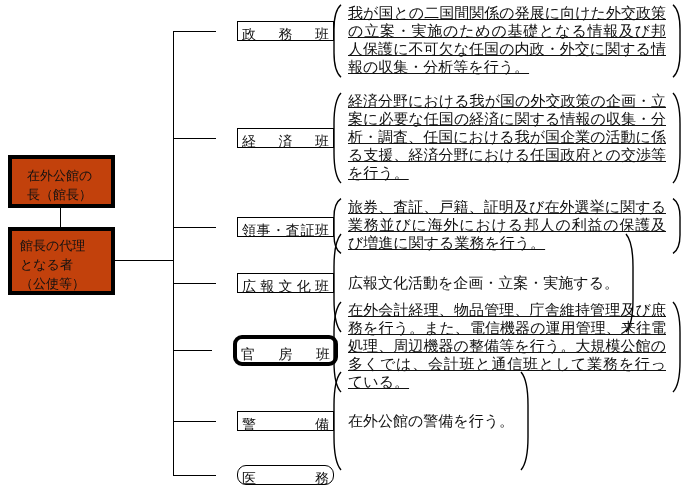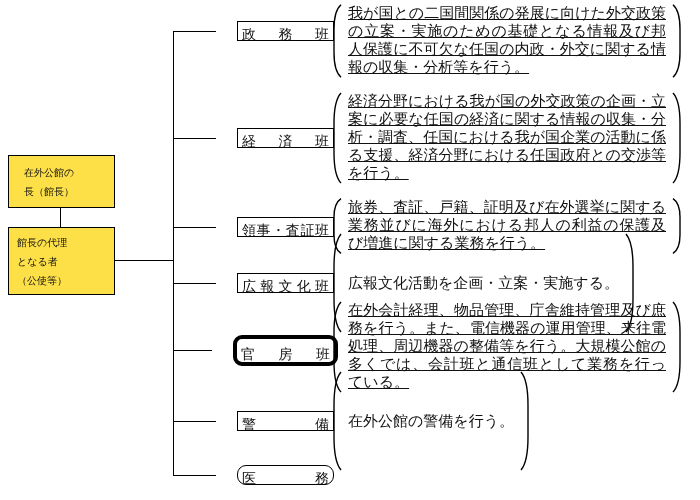--- a/index.html
+++ b/index.html
@@ -1,22 +1,22 @@
 <!DOCTYPE html>
 <html><head>
 <meta charset="utf-8">
 <style>
   html,body{margin:0;padding:0;background:#fff;}
   .canvas{
     position:relative;width:700px;height:500px;background:#ffffff;
     font-family:"Liberation Serif","DejaVu Serif",serif;color:#111;overflow:hidden;
   }
   
-  .box{position:absolute;border:1px solid #000000;background:#fde047;box-sizing:border-box;
-       font-size:10px;line-height:19px;}
+  .box{position:absolute;border:4px solid #000000;background:#c2410c;box-sizing:border-box;
+       font-size:13px;line-height:19px;}
   .head-box{left:8px;top:155px;width:107px;height:53px;padding:7px 0 0 15px;}
   .deputy-box{left:8px;top:227px;width:107px;height:68px;padding:5px 0 17px 8px;}
   
   .line{position:absolute;background:#000;}
   .line.h{height:1px;}
   .line.v{width:1px;}
   .conn-head-deputy{left:60px;top:208px;height:19px;}
   .conn-deputy-trunk{left:115px;top:260px;width:58px;}
   .trunk{left:173px;top:31px;height:444px;}
   .bl1{left:173px;top:31px;width:43px;}

